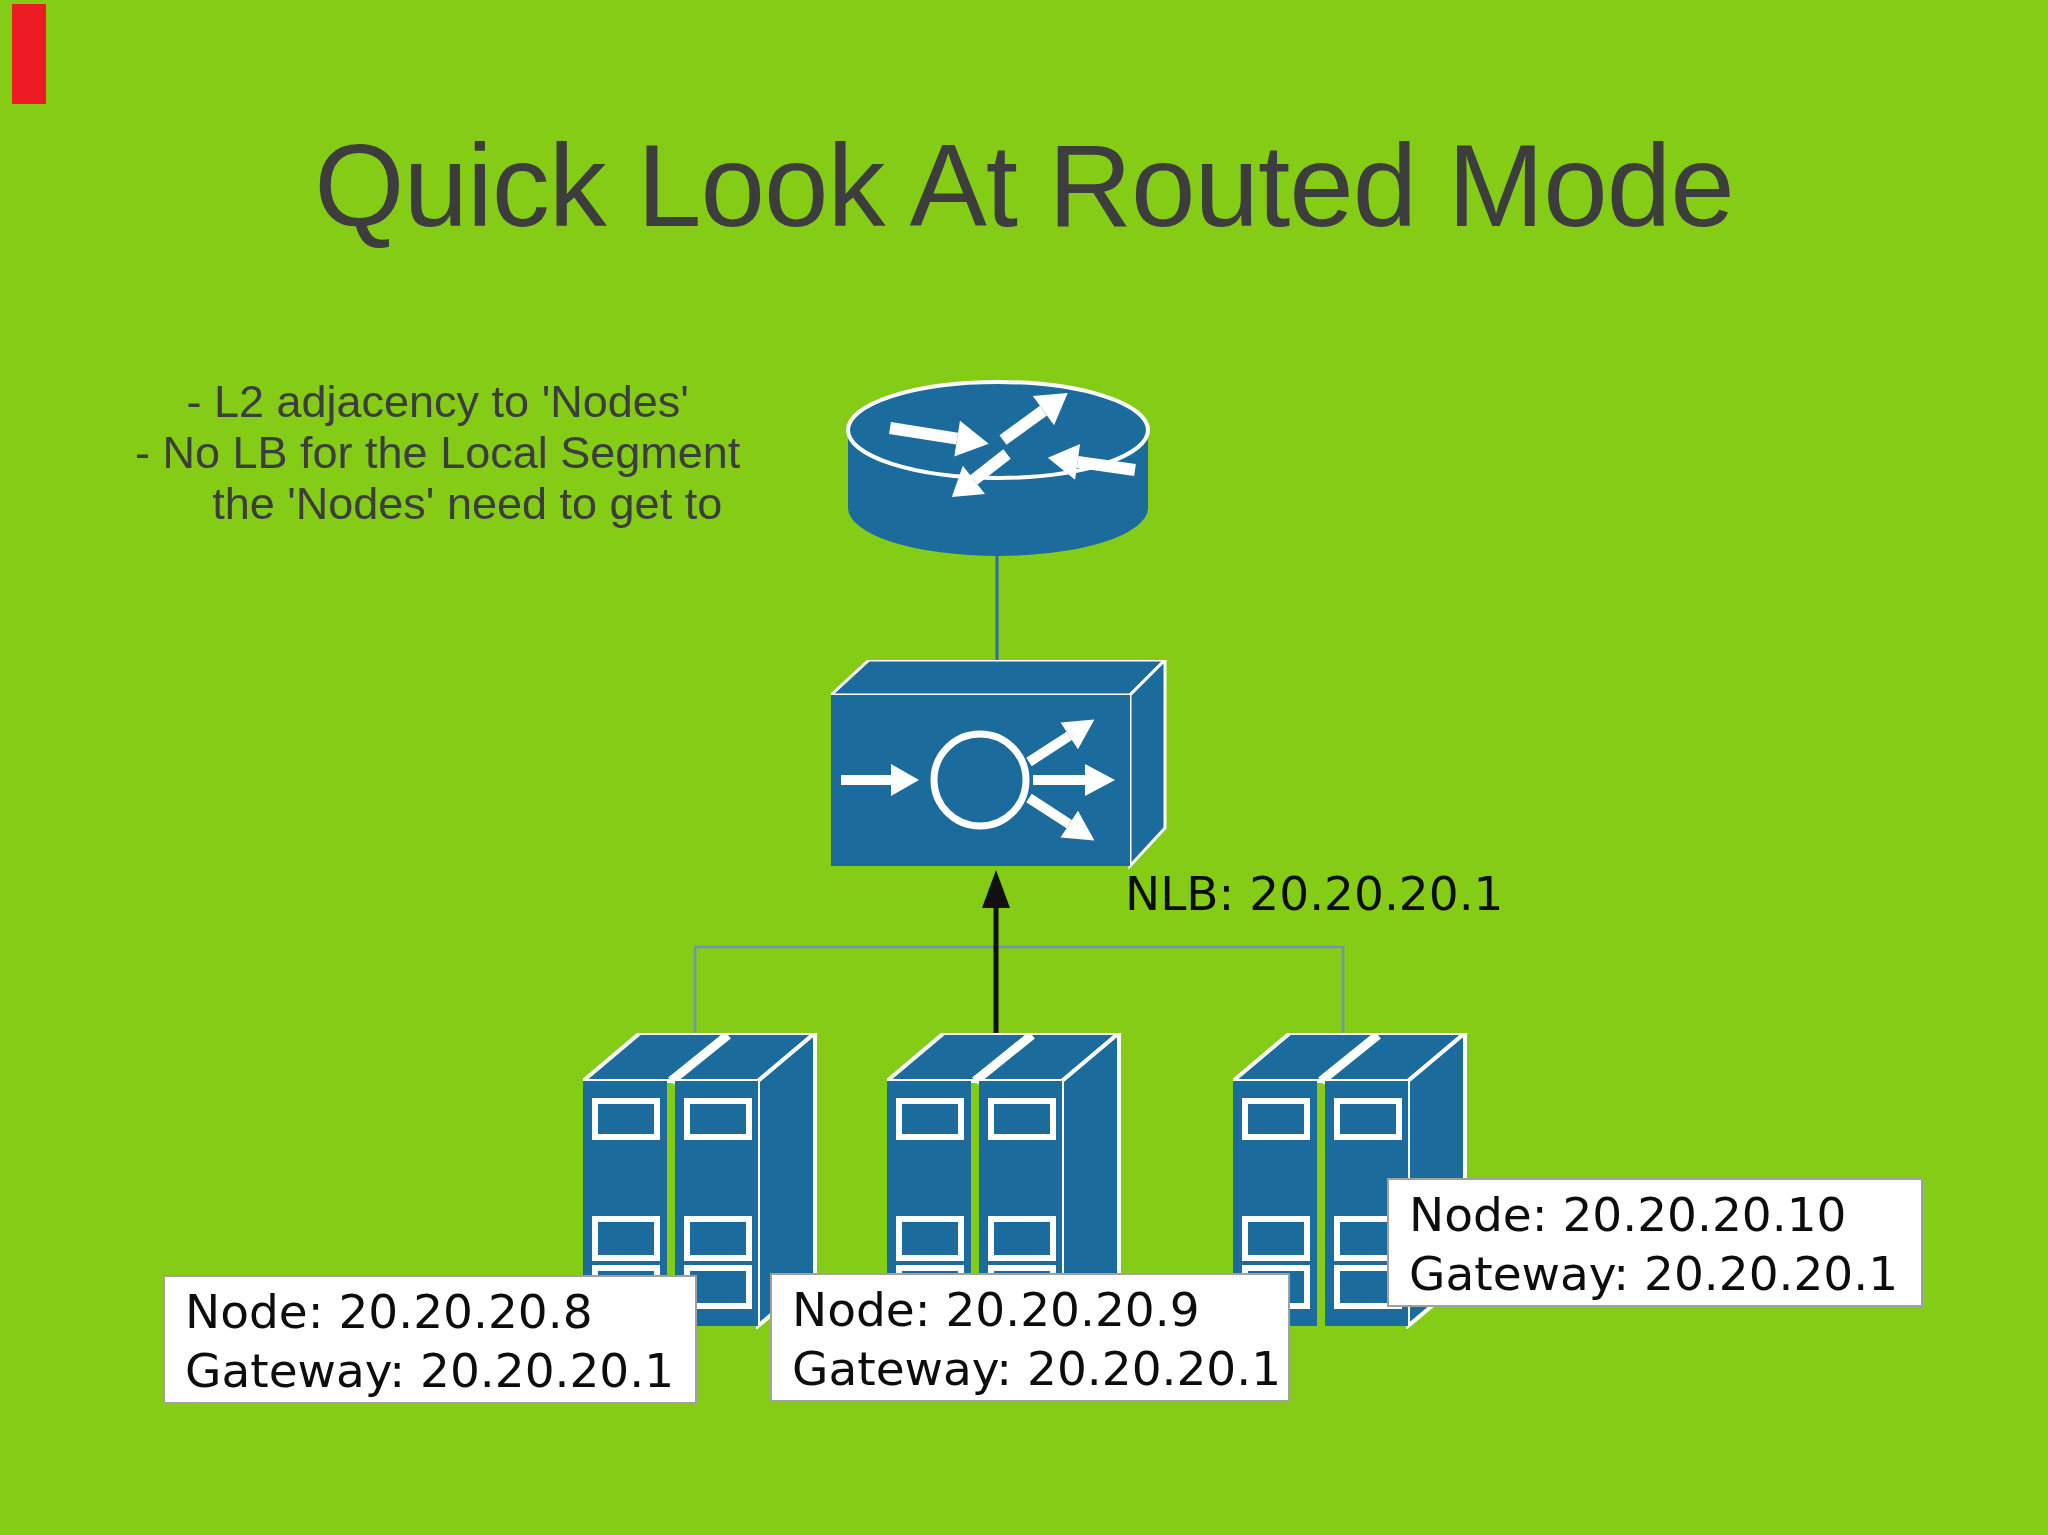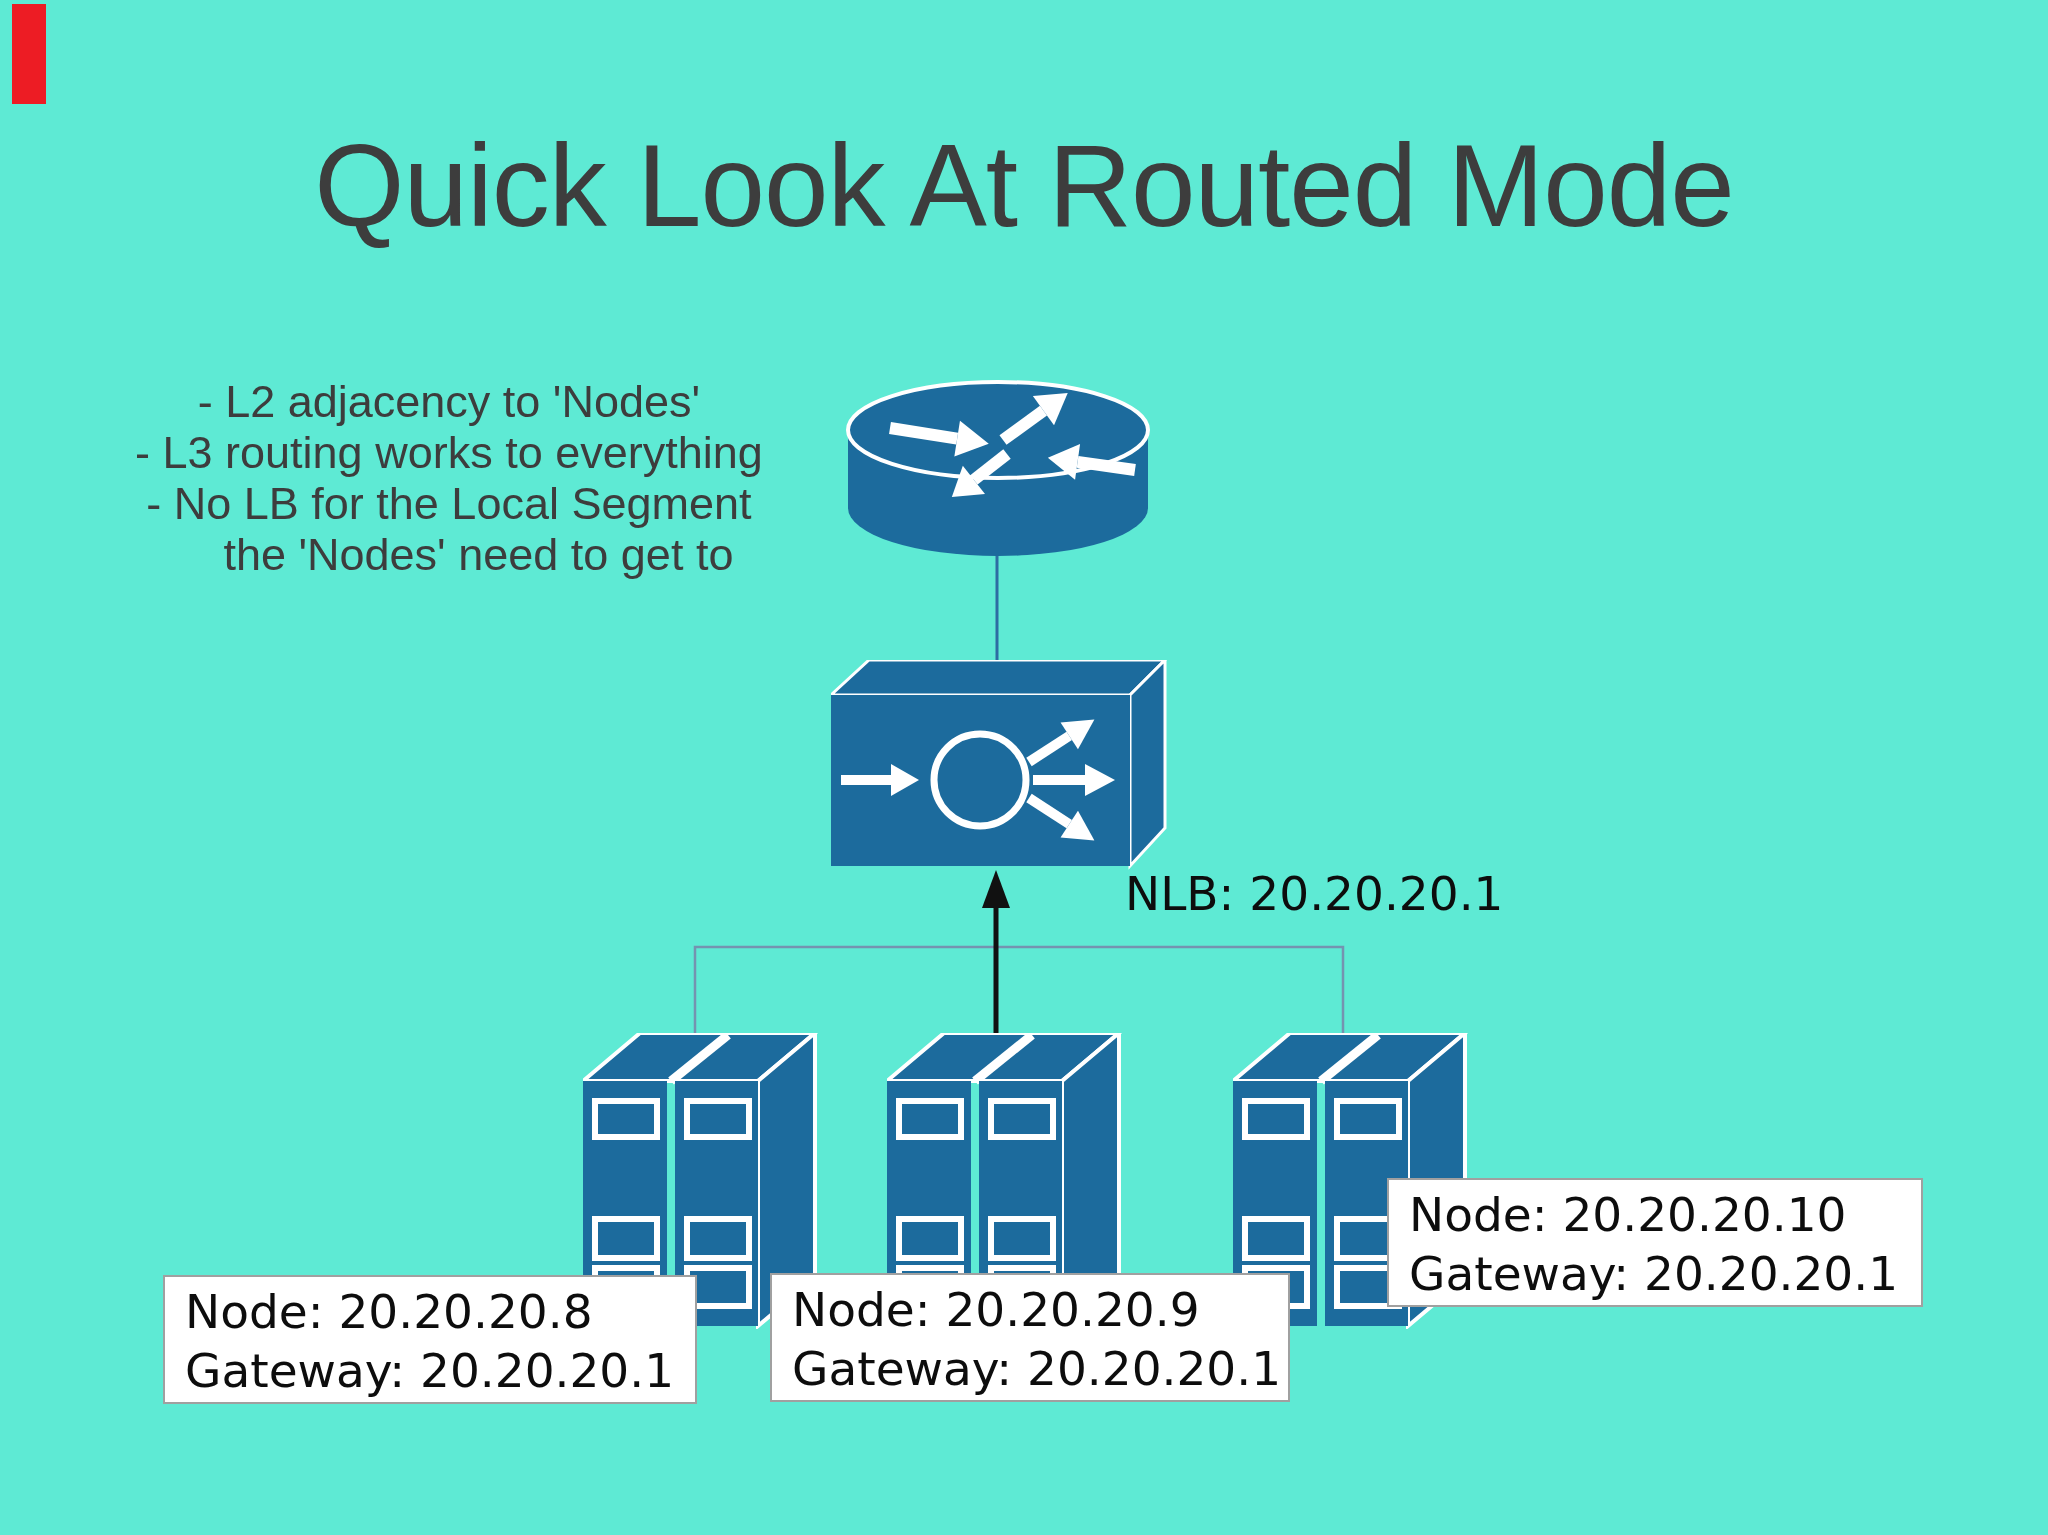--- a/index.html
+++ b/index.html
@@ -1,16 +1,16 @@
 <!DOCTYPE html>
 <html><head>
 <meta charset="utf-8">
 <style>
   html,body{margin:0;padding:0;background:#ffffff;}
-  .canvas{position:relative;width:2048px;height:1535px;background:#5eead4;overflow:hidden;
+  .canvas{position:relative;width:2048px;height:1535px;background:#84cc16;overflow:hidden;
           font-family:"Liberation Sans",sans-serif;}
 
   .red-marker{position:absolute;left:12px;top:4px;width:34px;height:100px;background:#ed1c24;}
 
   .slide-title{position:absolute;left:0;right:0;top:120px;text-align:center;
                font-size:116px;line-height:1.15;font-weight:400;color:#3d3d3d;letter-spacing:-1px;}
 
   .ramifications{position:absolute;left:99px;top:376px;color:#3d3d3d;}
   .ram-heading{font-size:57px;font-weight:bold;line-height:66px;margin-bottom:6px;}
   .ram-line{font-size:45px;line-height:51px;padding-left:36px;white-space:nowrap;text-align:center;}
@@ -40,21 +40,20 @@
 <body>
 
 <div class="canvas">
 
   <div class="red-marker"></div>
 
   <div class="slide-title">Quick Look At Routed Mode</div>
 
   <div class="ramifications">
     <div class="ram-line">- L2 adjacency to 'Nodes'</div>
-    <div class="ram-line">- L3 routing works to everything</div>
     <div class="ram-line">- No LB for the Local Segment</div>
     <div class="ram-line cont">the 'Nodes' need to get to</div>
   </div>
 
   <svg class="connector-layer" width="2048" height="1535" viewBox="0 0 2048 1535">
     <line x1="997" y1="552" x2="997" y2="664" stroke="#2d6da3" stroke-width="3"></line>
     <path d="M695,1038 L695,947 L1343,947 L1343,1038" fill="none" stroke="#7593b0" stroke-width="2.5"></path>
     <g>
       <line x1="996" y1="1033" x2="996" y2="898" stroke="#111111" stroke-width="5"></line>
       <polygon points="996,870 982,908 1010,908" fill="#111111"></polygon>

